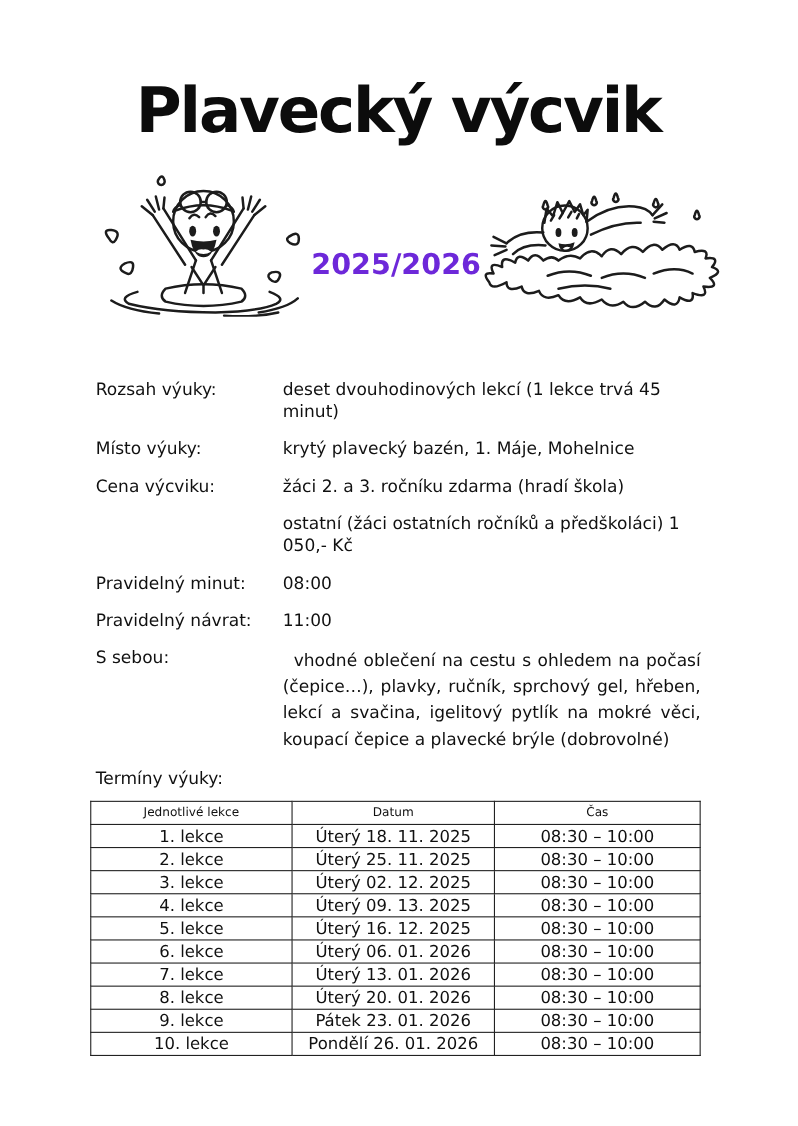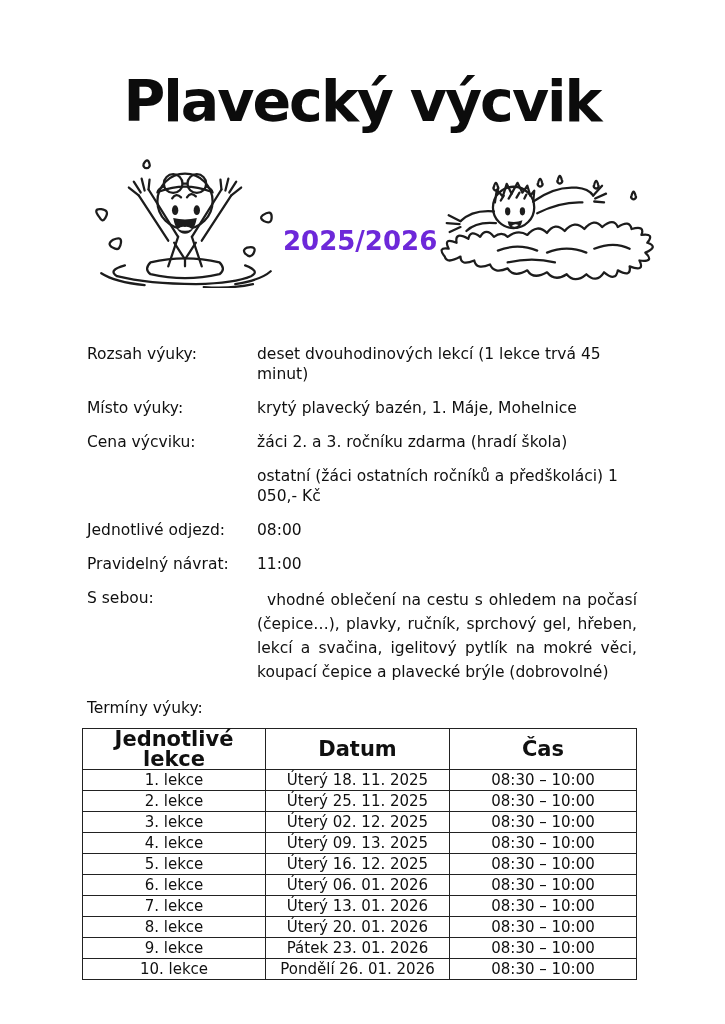--- a/index.html
+++ b/index.html
@@ -28,21 +28,21 @@
   .info-row.justify .info-value{text-align:justify;text-indent:10px;line-height:24px;}
   .terms-heading{font-size:15.5px;line-height:20px;margin-top:12px;}
   table.schedule{
     border-collapse:collapse;width:551px;margin:10px 0 0 -5px;
     table-layout:fixed;
   }
   table.schedule th,table.schedule td{
     border:1px solid #222;text-align:center;vertical-align:middle;
     padding:0;height:20px;line-height:20px;font-size:15px;color:#101010;
   }
-  table.schedule th{font-weight:700;font-size:21px;}
+  table.schedule th{font-weight:400;font-size:11px;}
   .col-lessons{width:182px;}
   .col-date{width:183px;}
   .col-time{width:186px;}
   svg .ink{stroke:#1c1c1c;stroke-width:2.3;fill:none;stroke-linecap:round;stroke-linejoin:round;}
   svg .fill{fill:#1c1c1c;stroke:none;}
   svg .white{fill:#ffffff;stroke:none;}
 </style>
 </head>
 <body>
 
@@ -117,21 +117,21 @@
     </div>
     <div class="info-row">
       <div class="info-label">Cena výcviku:</div>
       <div class="info-value">žáci 2. a 3. ročníku zdarma (hradí škola)</div>
     </div>
     <div class="info-row">
       <div class="info-label"></div>
       <div class="info-value">ostatní (žáci ostatních ročníků a předškoláci) 1 050,- Kč</div>
     </div>
     <div class="info-row">
-      <div class="info-label">Jednotlivé odjezd:</div>
+      <div class="info-label">Pravidelný minut:</div>
       <div class="info-value">08:00</div>
     </div>
     <div class="info-row">
       <div class="info-label">Pravidelný návrat:</div>
       <div class="info-value">11:00</div>
     </div>
     <div class="info-row justify">
       <div class="info-label">S sebou:</div>
       <div class="info-value">vhodné oblečení na cestu s ohledem na počasí (čepice…), plavky, ručník, sprchový gel, hřeben, lekcí a svačina, igelitový pytlík na mokré věci, koupací čepice a plavecké brýle (dobrovolné)</div>
     </div>

